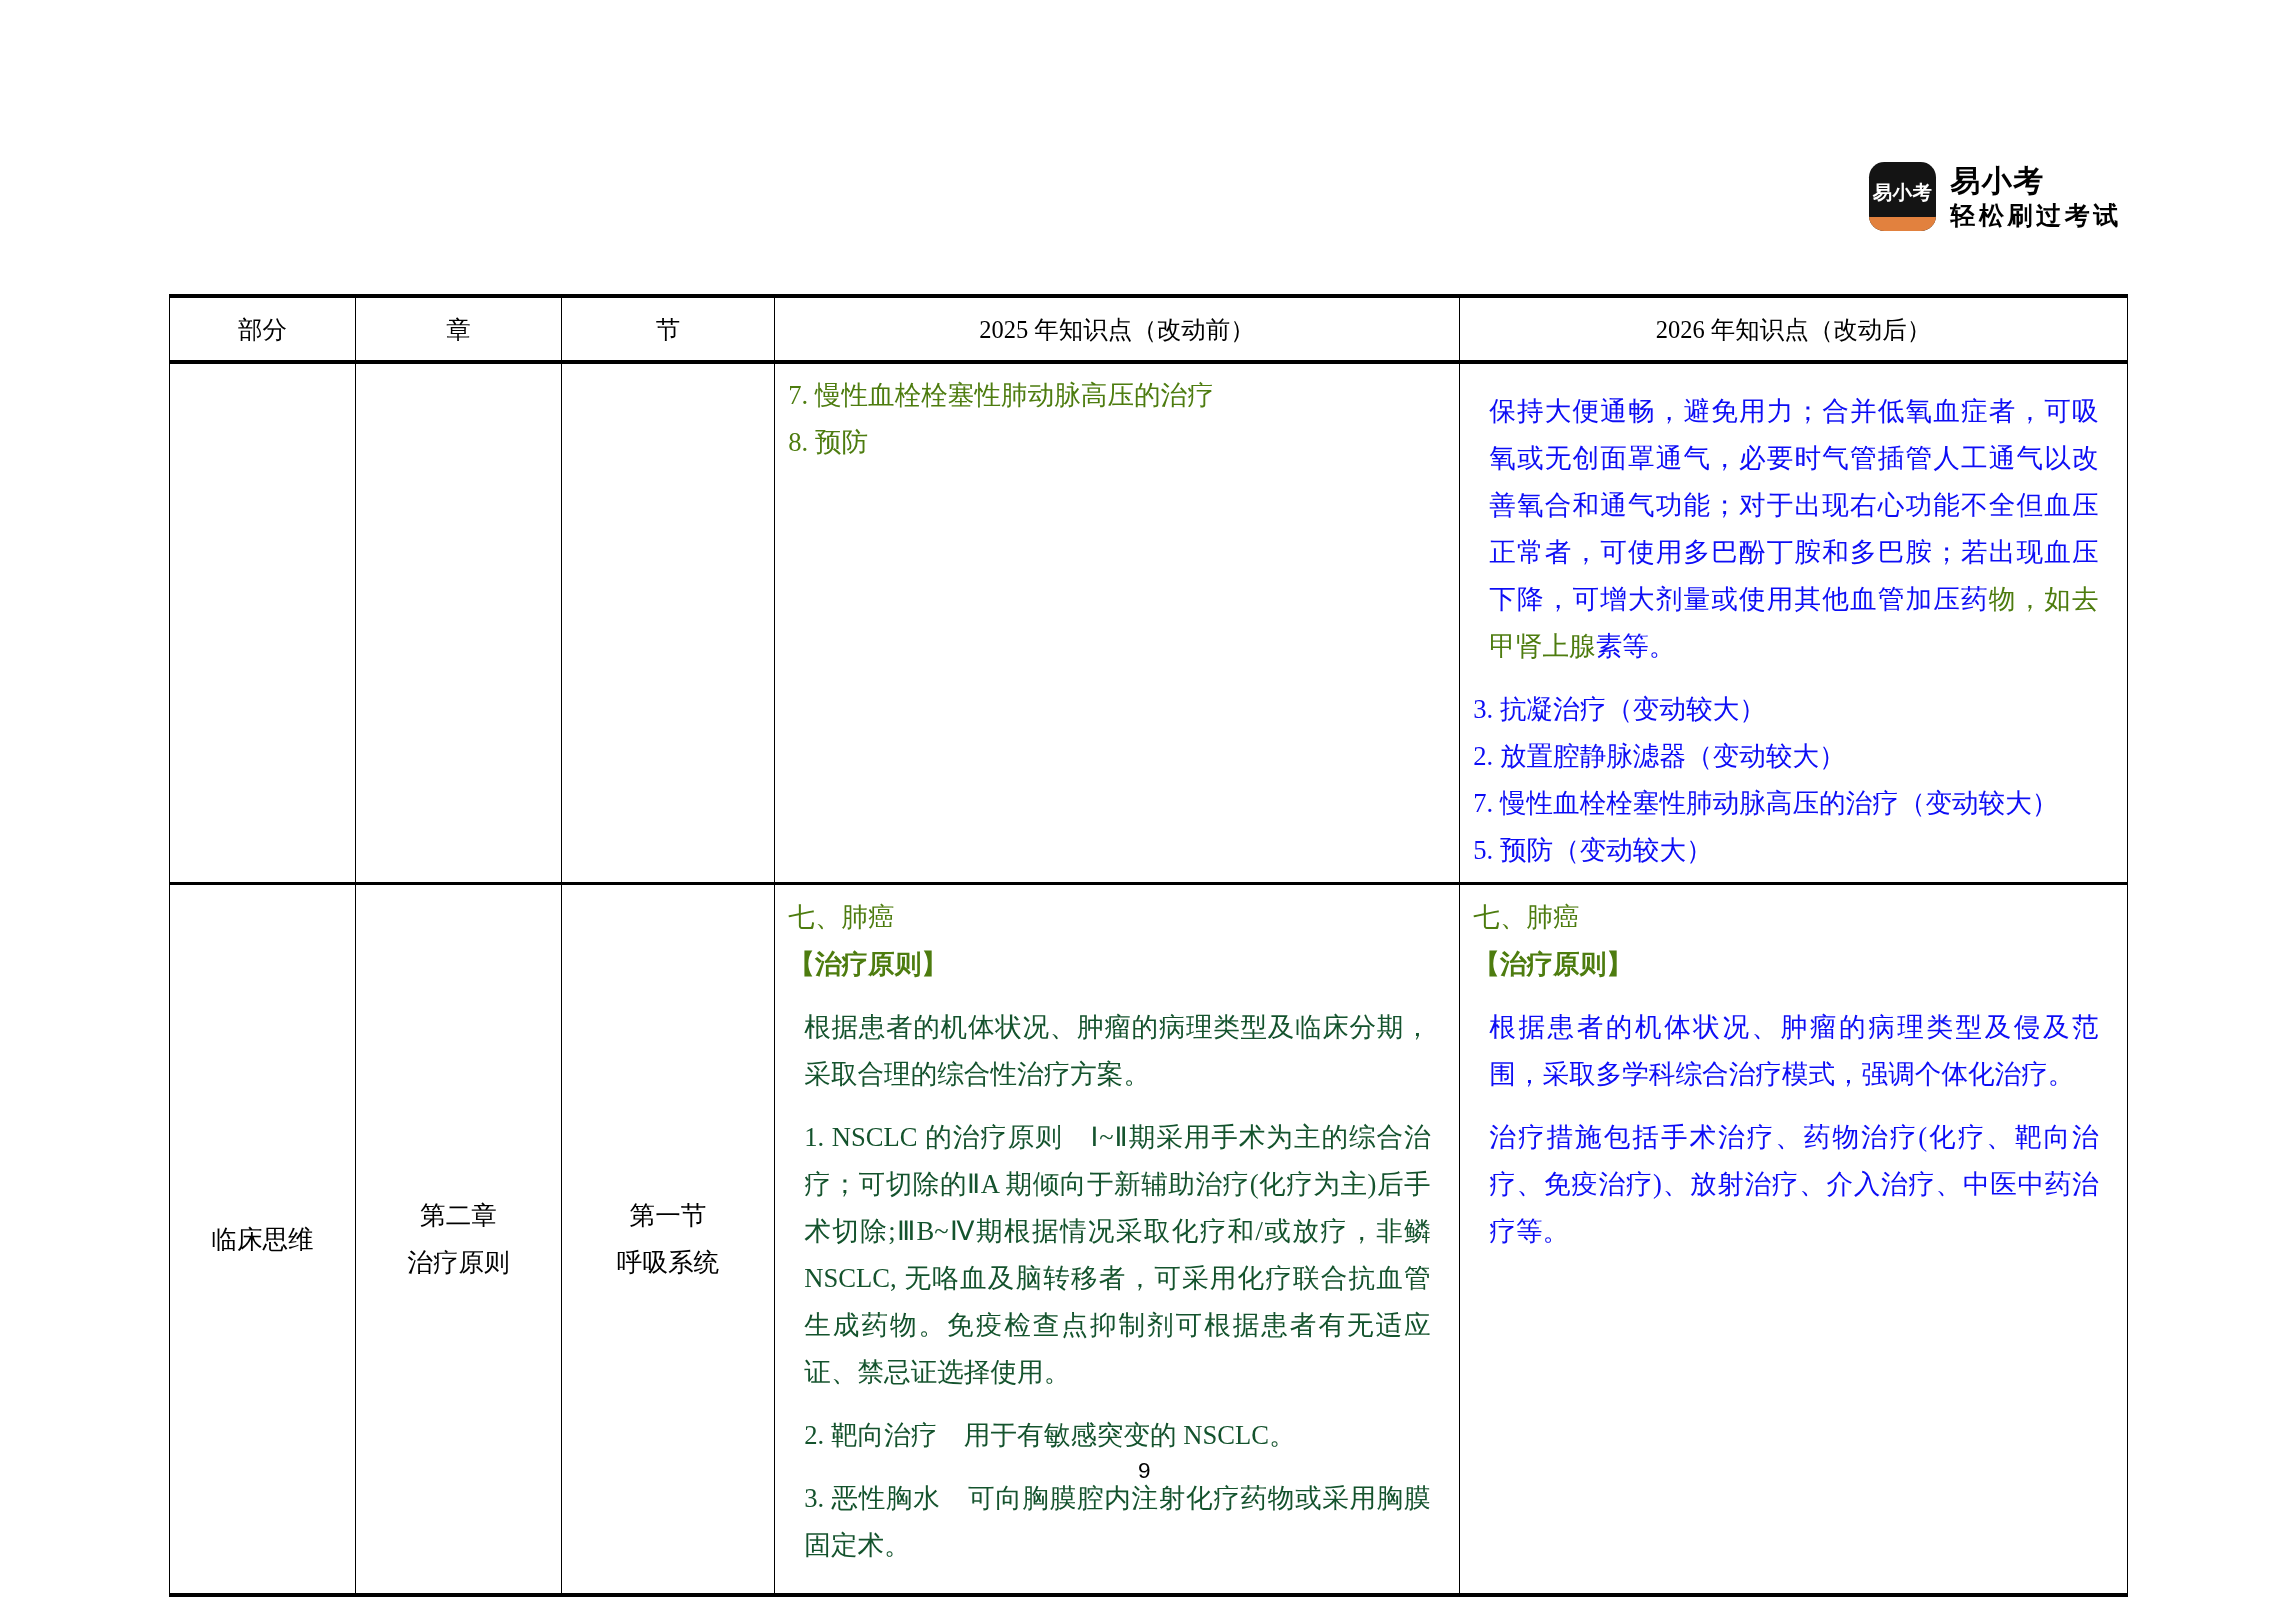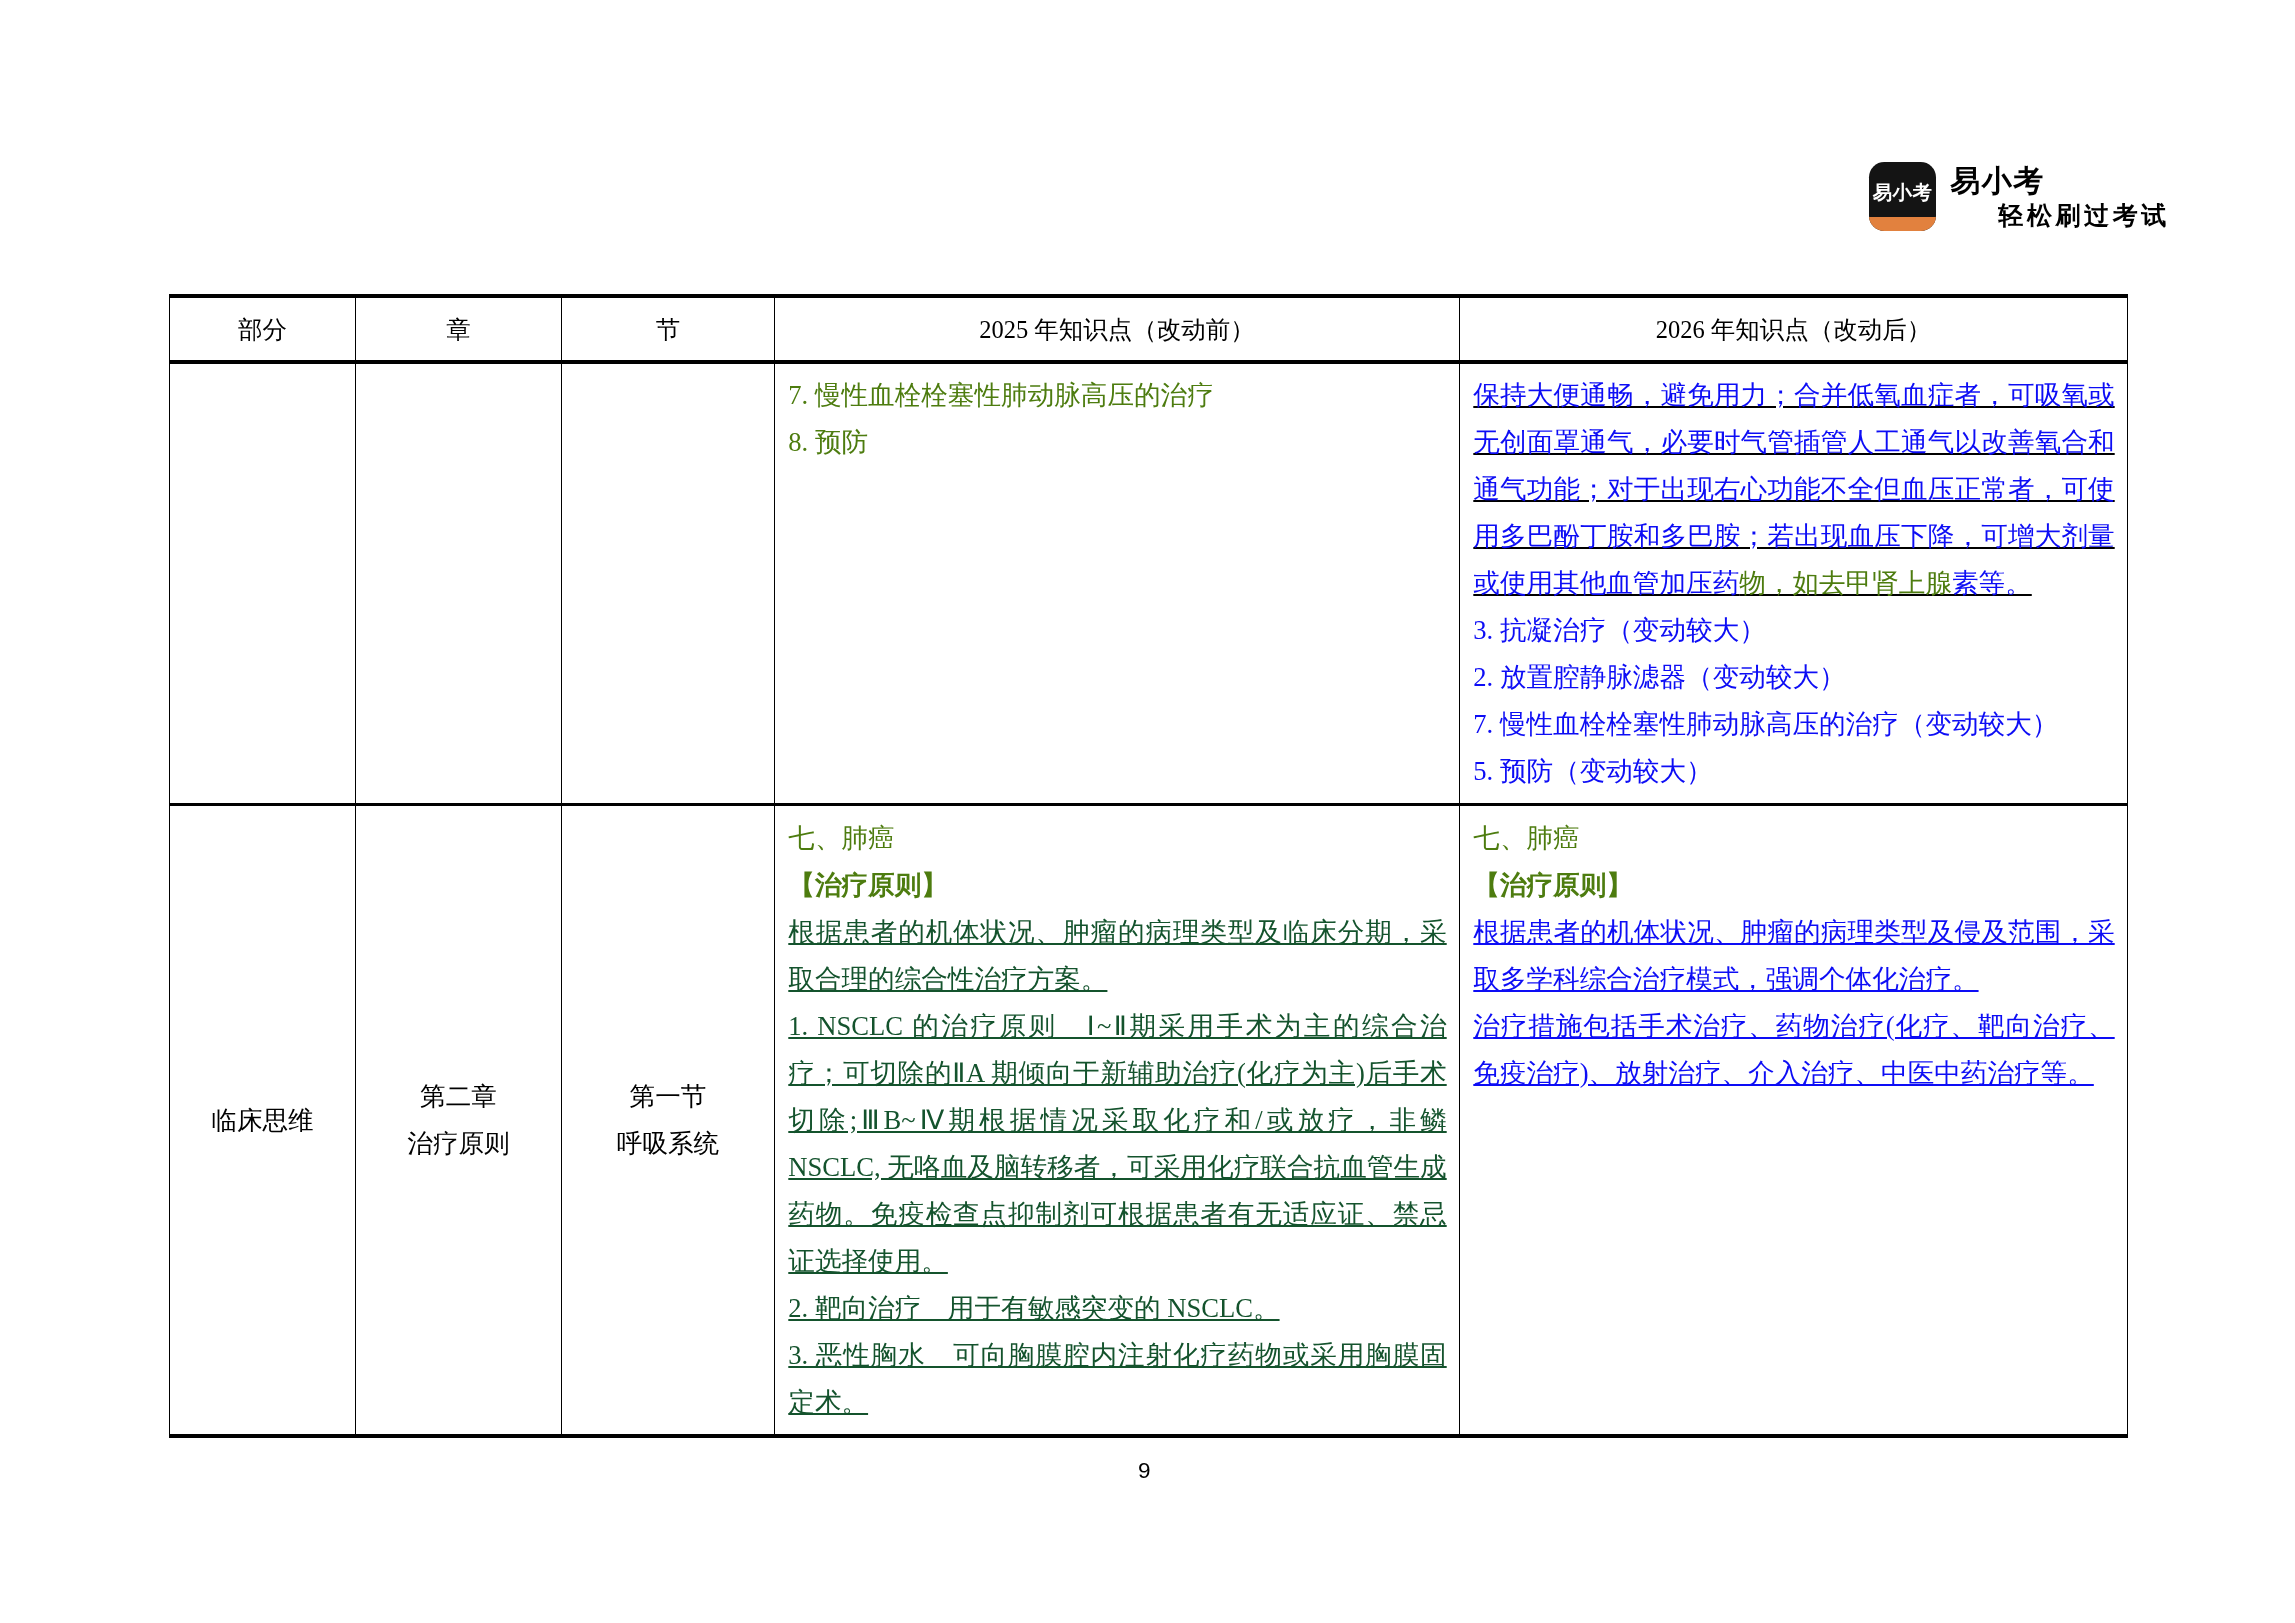--- a/index.html
+++ b/index.html
@@ -65,21 +65,20 @@
     font-weight: bold;
     line-height: 36px;
     letter-spacing: 1.5px;
   }
   .brand-slogan {
     font-size: 25px;
     font-weight: 600;
     line-height: 32px;
     letter-spacing: 3.6px;
     white-space: nowrap;
-    margin-left: 48px;
   }
 
   
   .doc-table {
     position: absolute;
     left: 169px;
     top: 294px;
     width: 1958px;
     border-collapse: collapse;
     table-layout: fixed;
@@ -109,24 +108,23 @@
   .cell-content {
     vertical-align: top;
     text-align: left;
   }
   .cell-inner {
     padding: 8.2px 12.3px 8.2px 13.3px;
     font-size: 26.6px;
     line-height: 47px;
   }
   .para {
-    margin: 0;
+    margin: 16px;
     text-align: justify;
     text-justify: inter-character;
-    text-decoration: underline;
   }
   .line { text-align: left; }
   .black { color: #4d7c0f; }
   .red   { color: #14532d; }
   .blue  { color: #0d0df5; }
   .bold  { font-weight: bold; }
 
   
   .page-number {
     position: absolute;

